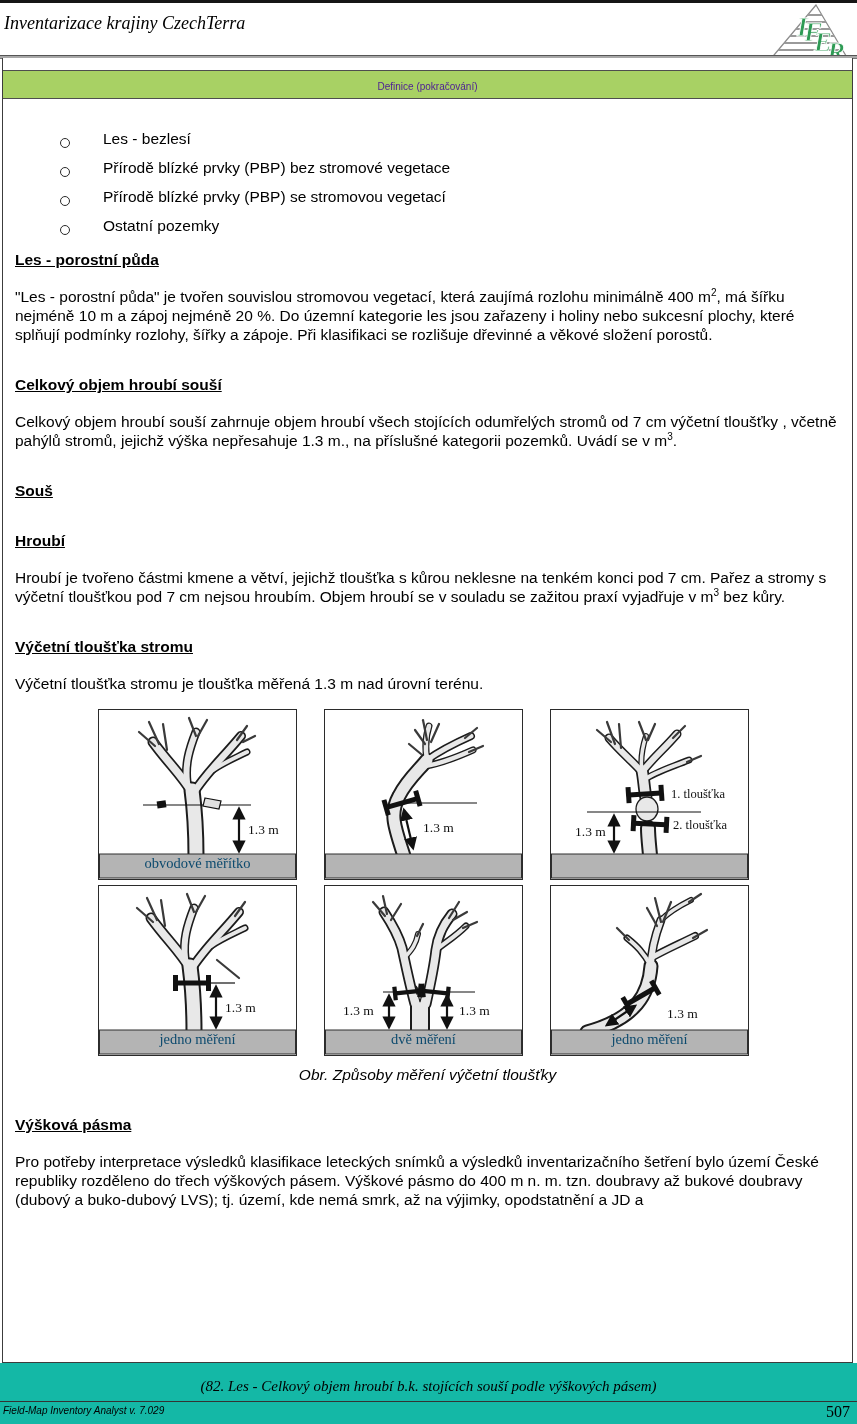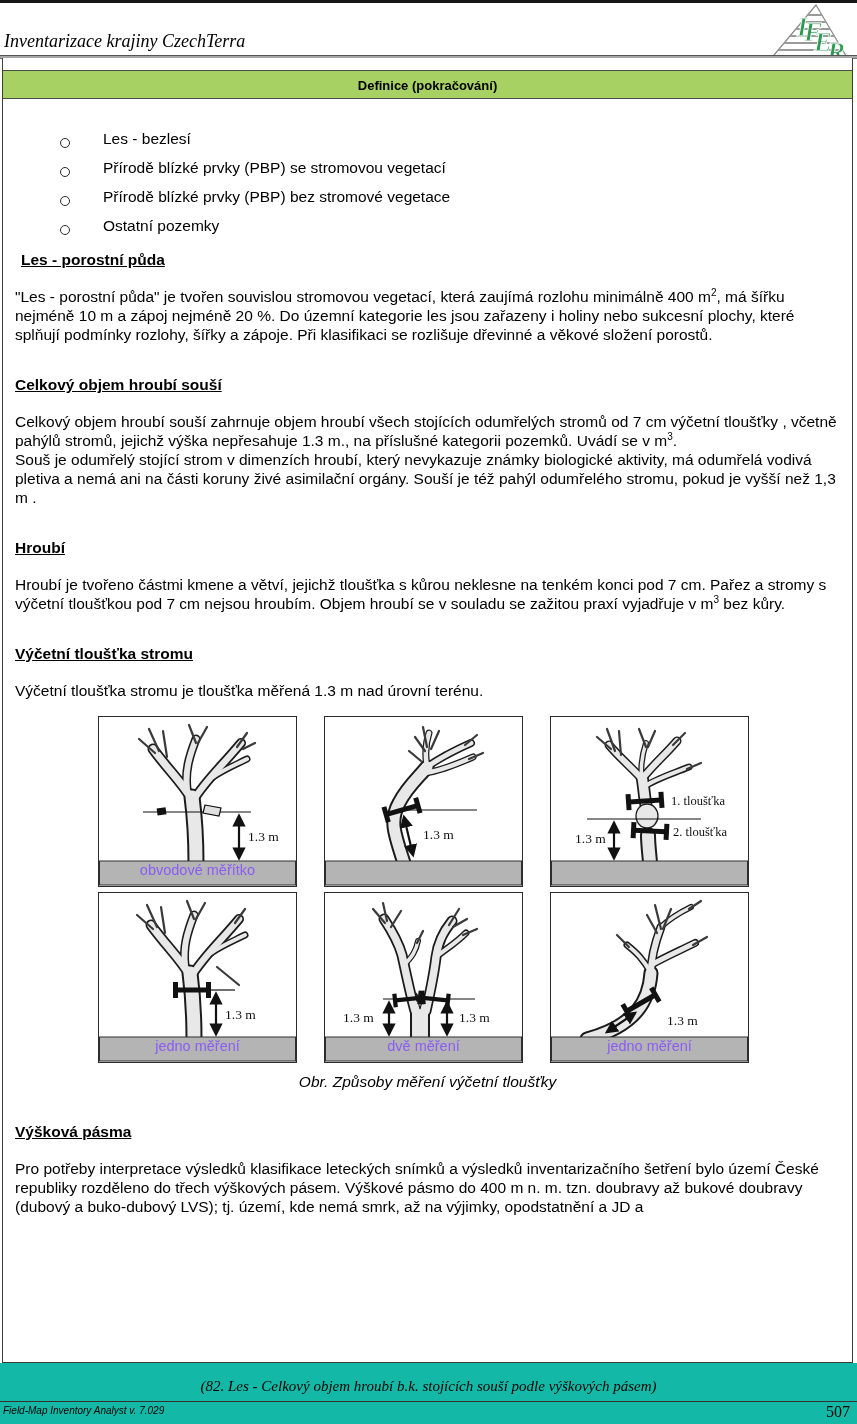--- a/index.html
+++ b/index.html
@@ -1,44 +1,44 @@
 <!DOCTYPE html>
 <html><head>
 <meta charset="utf-8">
 <style>
   html,body{margin:0;padding:0;background:#fff;}
   body{width:857px;height:1424px;font-family:"Liberation Sans",sans-serif;color:#000;overflow:hidden;}
   .page{position:relative;width:857px;height:1424px;background:#fff;}
 
   
   .top-line{position:absolute;top:0;left:0;right:0;height:3px;background:#161616;}
-  .header-title{position:absolute;top:31px;left:4px;font-family:"Liberation Serif",serif;font-style:italic;font-size:18px;white-space:nowrap;}
+  .header-title{position:absolute;top:13px;left:4px;font-family:"Liberation Serif",serif;font-style:italic;font-size:18px;white-space:nowrap;}
   .logo{position:absolute;top:3px;right:4px;width:92px;height:62px;}
   .header-rule{position:absolute;top:55px;left:0;right:0;height:2px;background:#a8a8a8;border-top:1px solid #555;border-bottom:1px solid #777;}
 
   
   .frame{position:absolute;top:58px;left:2px;width:849px;bottom:61px;border-left:1px solid #3c3c3c;border-right:1px solid #3c3c3c;border-bottom:1px solid #3c3c3c;background:#fff;overflow:hidden;}
   .banner{margin-top:12px;background:#a8d164;border-top:1px solid #4e4e4e;border-bottom:1px solid #4e4e4e;text-align:center;padding:5px 0 4px 0;}
-  .banner span{font-weight:bold;font-size:13px;color:#000000;}
+  .banner span{font-weight:normal;font-size:10px;color:#4c1d95;}
   .content{padding:0 12px;}
 
   ul.bullets{list-style:none;margin:20px 0 0 0;padding:0;}
   ul.bullets li{display:flex;align-items:flex-end;height:29px;font-size:15.5px;}
   .circ{width:8px;height:8px;border:1.4px solid #2a2a2a;border-radius:50%;margin-left:45px;margin-right:33px;flex:none;background:#fff;}
 
   h3.sec{font-size:15.5px;font-weight:bold;text-decoration:underline;margin:32px 0 18px 0;}
-  h3.sec.first{margin-top:16px;margin-left:6px;}
+  h3.sec.first{margin-top:16px;}
   p.body{font-size:15.5px;line-height:19px;margin:0;}
   p.body sup{font-size:10px;line-height:0;}
 
   
   .figure{margin:16px 0 0 83px;display:grid;grid-template-columns:repeat(3,199px);column-gap:27px;row-gap:5px;}
   .panel{position:relative;width:199px;height:171px;border:1px solid #2b2b2b;background:#fff;box-sizing:border-box;}
   .panel svg{position:absolute;left:0;top:0;width:197px;height:169px;}
-  .panel-caption{position:absolute;left:1px;right:1px;bottom:4px;height:20px;text-align:center;font-family:Liberation Sans, sans-serif;font-size:14.5px;color:#8b5cf6;}
+  .panel-caption{position:absolute;left:1px;right:1px;bottom:4px;height:20px;text-align:center;font-family:Liberation Serif, serif;font-size:14.5px;color:#0c4a6e;}
   .lbl{font-family:"Liberation Serif",serif;font-size:13.5px;fill:#111;}
   .lbl2{font-family:"Liberation Serif",serif;font-size:12.5px;fill:#111;}
   .tw{stroke:#3a3a3a;stroke-width:2.2;stroke-linecap:round;fill:none;}
   .ml{stroke:#111;stroke-width:1.2;fill:none;}
   .arr{stroke:#111;stroke-width:2.2;fill:none;}
   .cal rect{fill:#111;}
   .olp{fill:none;stroke:#1c1c1c;stroke-linecap:round;}
   .flp{fill:none;stroke:#e8e8e8;stroke-linecap:round;}
 
   .fig-caption{margin-top:10px;text-align:center;font-style:italic;font-size:15.5px;}
@@ -94,39 +94,39 @@
 
     <div class="content">
 
       <ul class="bullets">
         <li>
             <span class="circ"></span>
             <span>Les - bezlesí</span>
           </li>
         <li>
             <span class="circ"></span>
-            <span>Přírodě blízké prvky (PBP) se stromovou vegetací</span>
+            <span>Přírodě blízké prvky (PBP) bez stromové vegetace</span>
           </li>
         <li>
             <span class="circ"></span>
-            <span>Přírodě blízké prvky (PBP) bez stromové vegetace</span>
+            <span>Přírodě blízké prvky (PBP) se stromovou vegetací</span>
           </li>
         <li>
             <span class="circ"></span>
             <span>Ostatní pozemky</span>
           </li>
       </ul>
 
       <h3 class="sec first">Les - porostní půda</h3>
       <p class="body"><span>"Les - porostní půda" je tvořen souvislou stromovou vegetací, která zaujímá rozlohu minimálně 400 m</span><sup>2</sup><span>, má šířku nejméně 10 m a zápoj nejméně 20 %. Do územní kategorie les jsou zařazeny i holiny nebo sukcesní plochy, které splňují podmínky rozlohy, šířky a zápoje. Při klasifikaci se rozlišuje dřevinné a věkové složení porostů.</span></p>
 
       <h3 class="sec">Celkový objem hroubí souší</h3>
       <p class="body"><span>Celkový objem hroubí souší zahrnuje objem hroubí všech stojících odumřelých stromů od 7 cm výčetní tloušťky , včetně  pahýlů stromů, jejichž výška nepřesahuje 1.3 m., na příslušné kategorii pozemků. Uvádí se v m</span><sup>3</sup><span>.</span></p>
 
-      <p class="body">Souš je odumřelý stojící strom v dimenzích hroubí, který nevykazuje známky biologické aktivity, má odumřelá vodivá pletiva a nemá ani na části koruny živé asimilační orgány. Souší je též pahýl odumřelého stromu, pokud je vyšší než 1,3 m .</p>
+      <h3 class="sec">Souš</h3>
 
       <h3 class="sec">Hroubí</h3>
       <p class="body"><span>Hroubí je tvořeno částmi kmene a větví, jejichž tloušťka s kůrou neklesne na tenkém konci pod 7 cm. Pařez a stromy s výčetní tloušťkou pod 7 cm nejsou hroubím. Objem hroubí se v souladu se zažitou praxí vyjadřuje v m</span><sup>3</sup><span> bez kůry.</span></p>
 
       <h3 class="sec">Výčetní tloušťka stromu</h3>
       <p class="body">Výčetní tloušťka stromu je tloušťka měřená 1.3 m nad úrovní terénu.</p>
 
       <div class="figure">
 
         <div class="panel">

